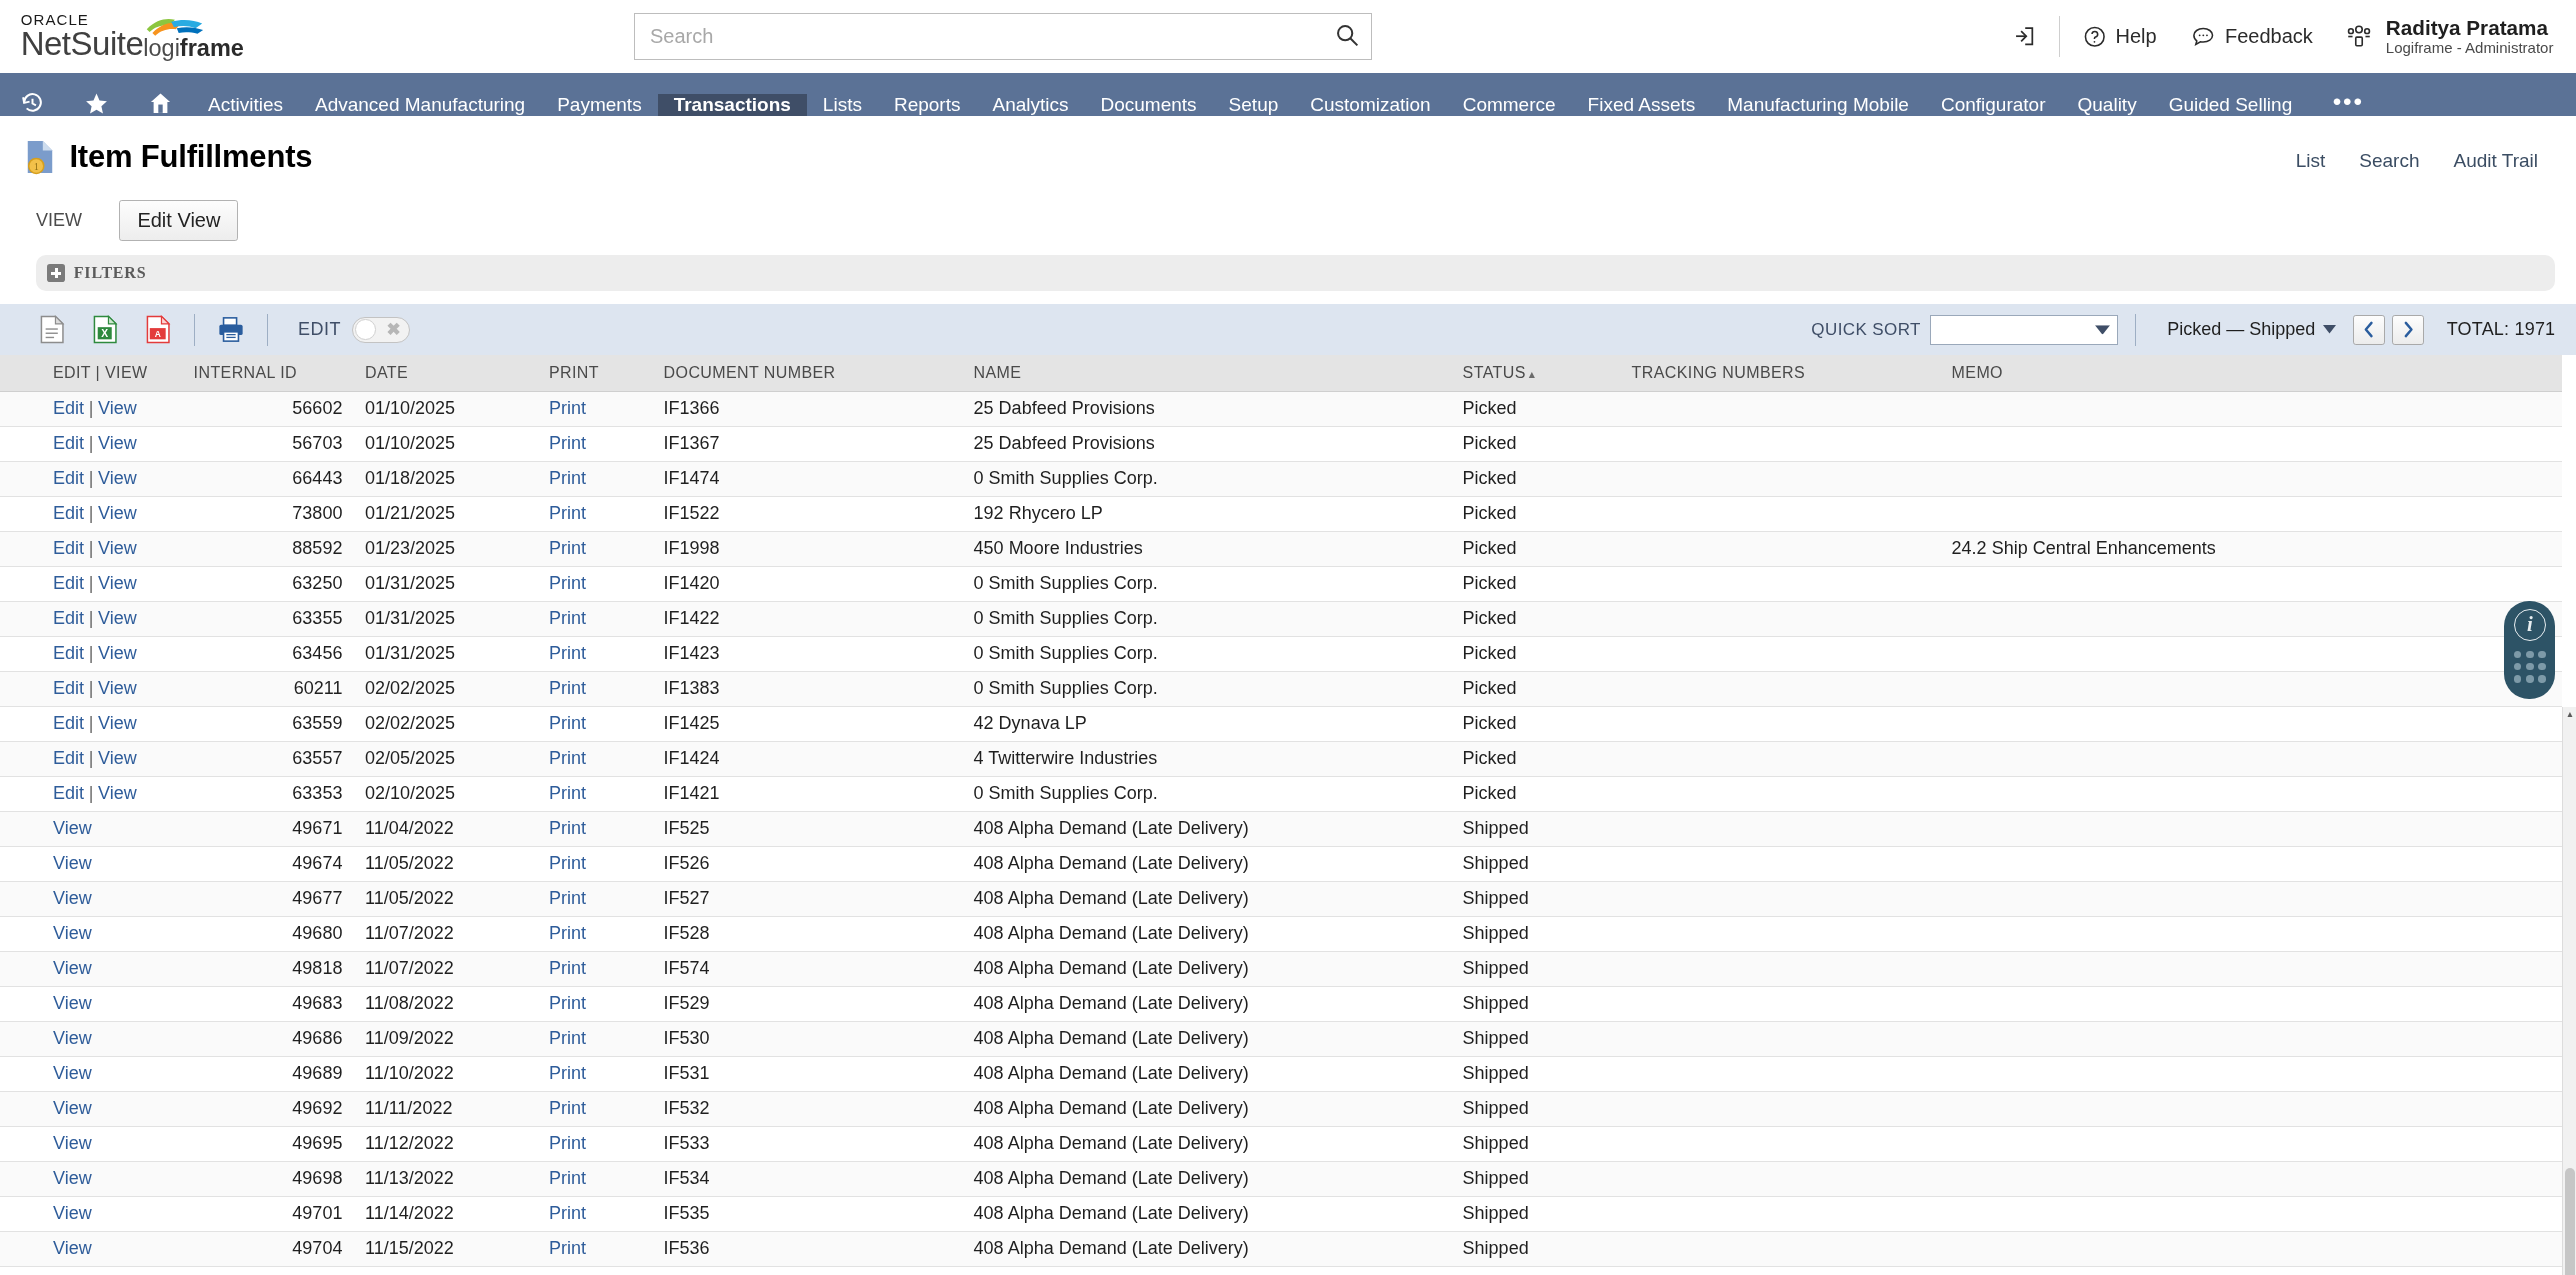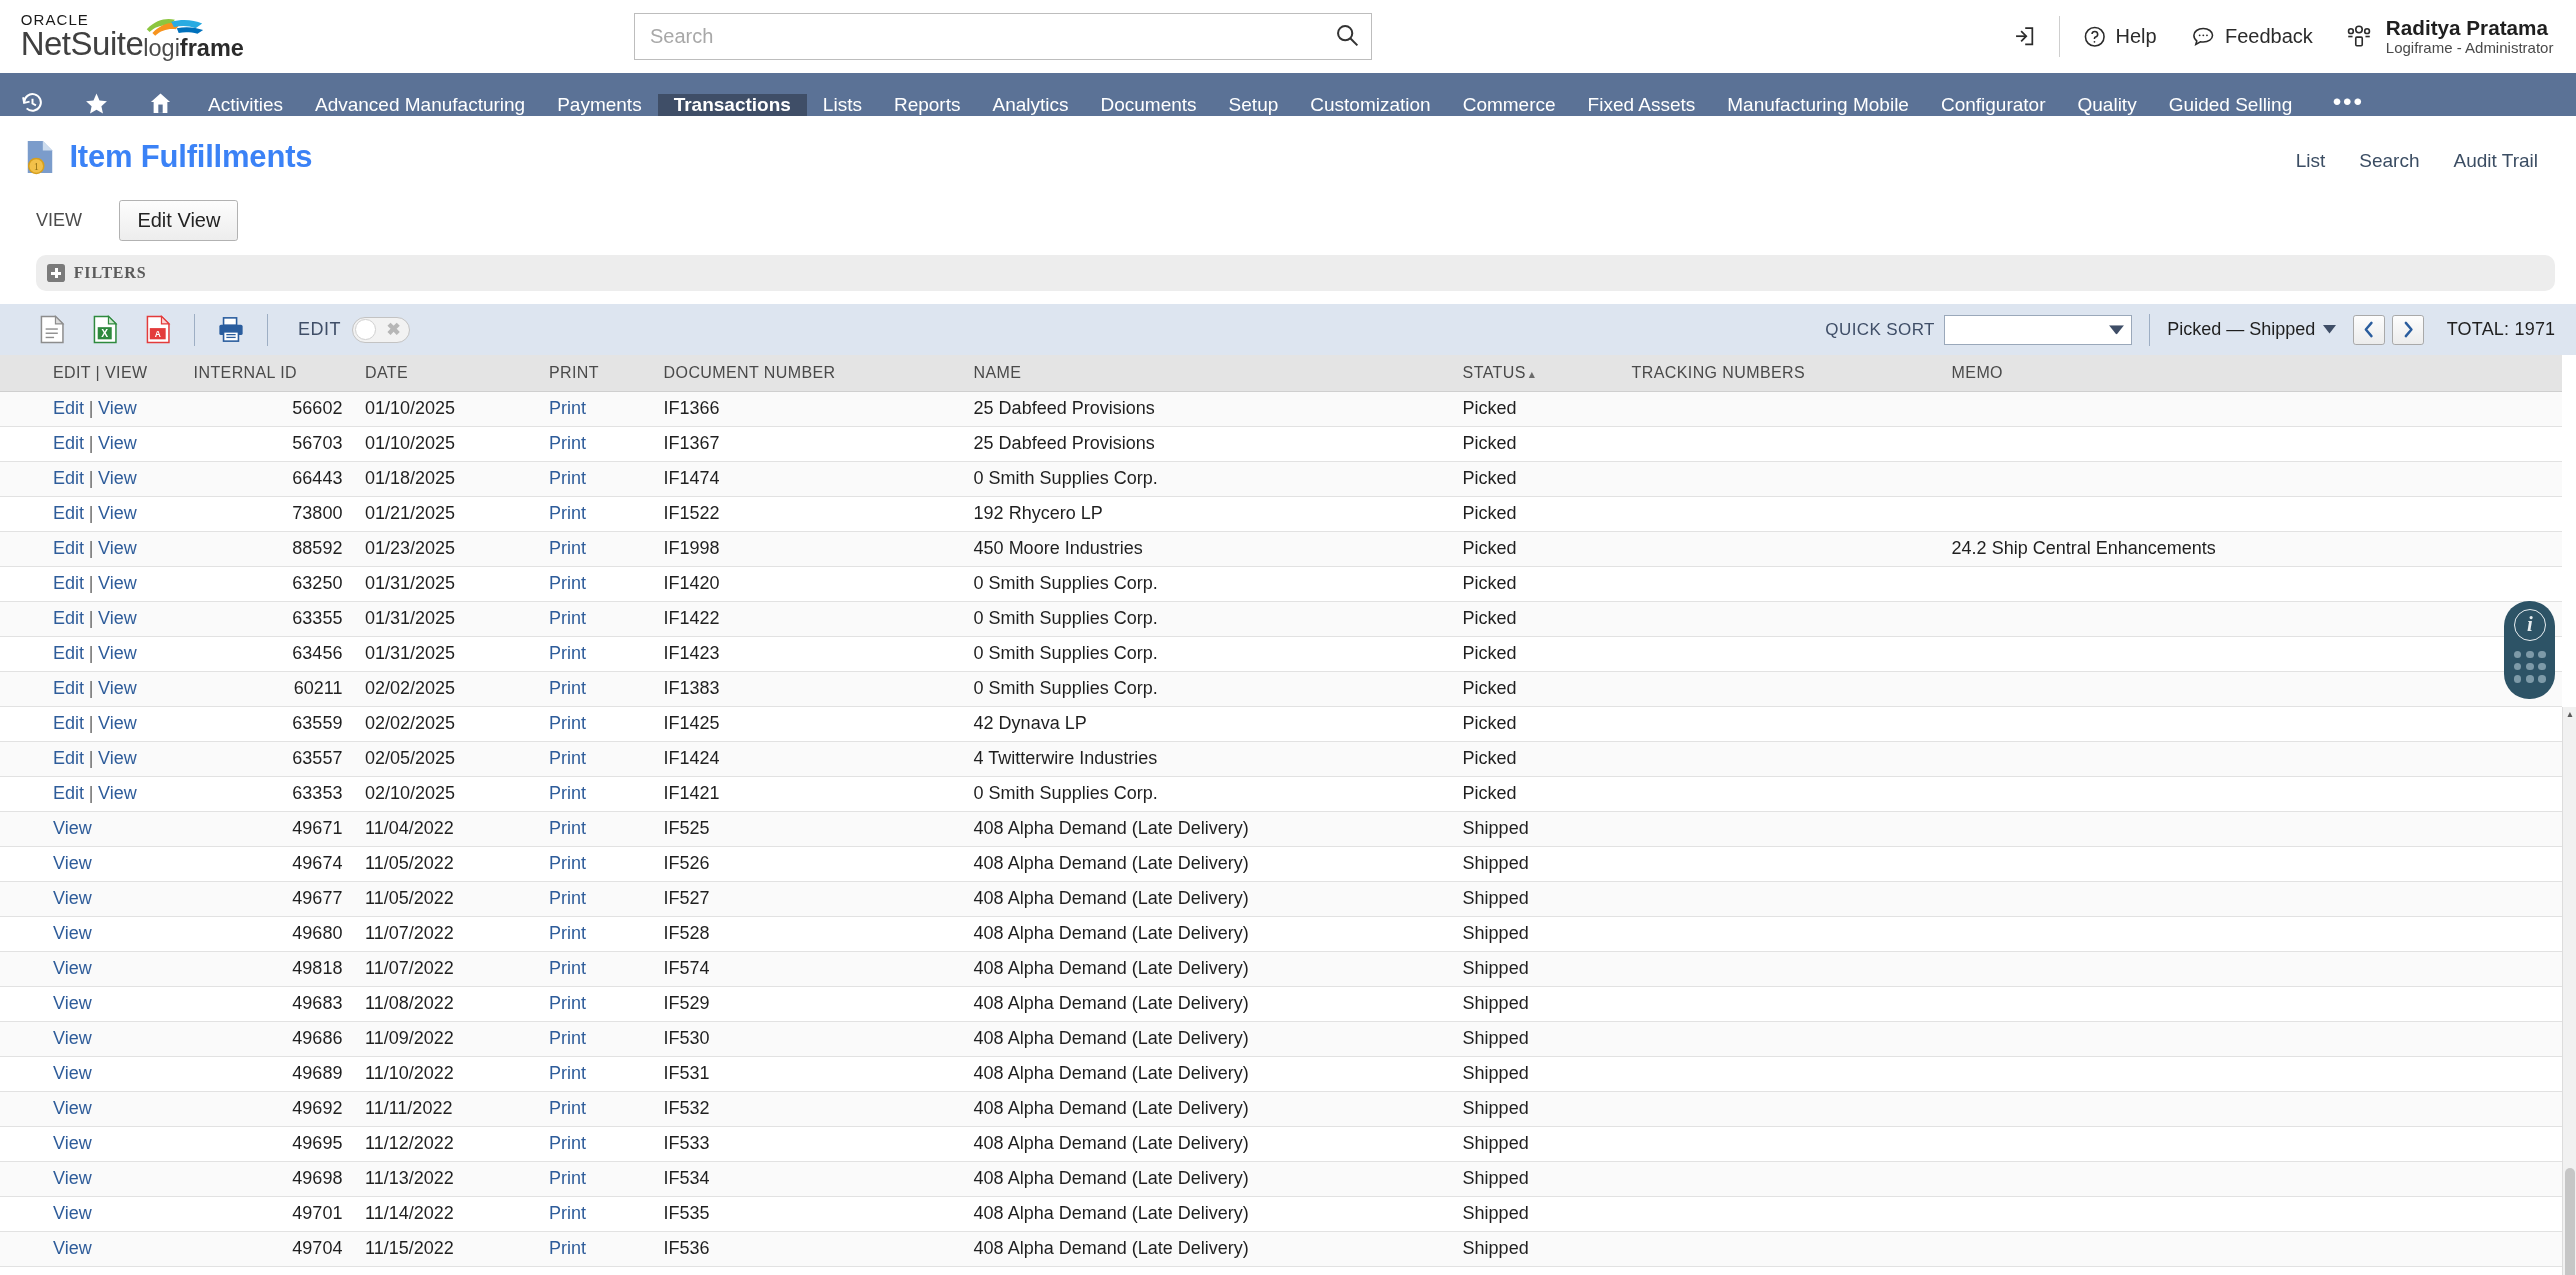--- a/index.html
+++ b/index.html
@@ -130,21 +130,21 @@
   
   .page-head {
     padding: 22.6px 0 0 24.4px;
     position: relative;
     height: 83px;
   }
   .title-row { display: flex; align-items: center; gap: 13px; }
   .page-title {
     font-size: 31px;
     font-weight: 700;
-    color: #3b82f6;
+    color: #000000;
     letter-spacing: -0.2px;
   }
   .head-links {
     position: absolute;
     right: 38px; top: 34px;
     display: flex; gap: 34px;
   }
   .head-link {
     font-size: 19px;
     color: #3b4d63;
@@ -253,21 +253,21 @@
     height: 51px; display:flex; align-items:center;
   }
   .qs-label { font-size: 17px; color: #3f4e67; letter-spacing:0.4px; margin-right: 9.4px; }
   .qs-select {
     width: 188px; height: 30px;
     background:#fff; border:0.9px solid #9aa8ba;
     position: relative; cursor:pointer;
   }
   .qs-select .caret { position:absolute; right:7.5px; top:50%; transform: translateY(-50%);}
   .tb-right .tb-sep2 { width:0.9px; height:32px; background:#9daec4; margin: 0 17px; }
-  .range-label { font-size:18px; color:#1f1f1f; margin-right: 7.5px; }
+  .range-label { font-size:18px; color:#1f1f1f; margin-right: 7.5px; margin-left: 14px; }
   .range-caret { margin-right: 17px; }
   .pg-btn {
     width: 32px; height: 30px;
     background: linear-gradient(#fdfdfd,#ececec);
     border: 0.9px solid #a9a9a9; border-radius: 2.8px;
     display:flex; align-items:center; justify-content:center;
     cursor:pointer; margin-right: 7.5px;
   }
   .total-label { font-size:18px; color:#1f1f1f; margin-left: 15px; letter-spacing:0.2px;}
 

